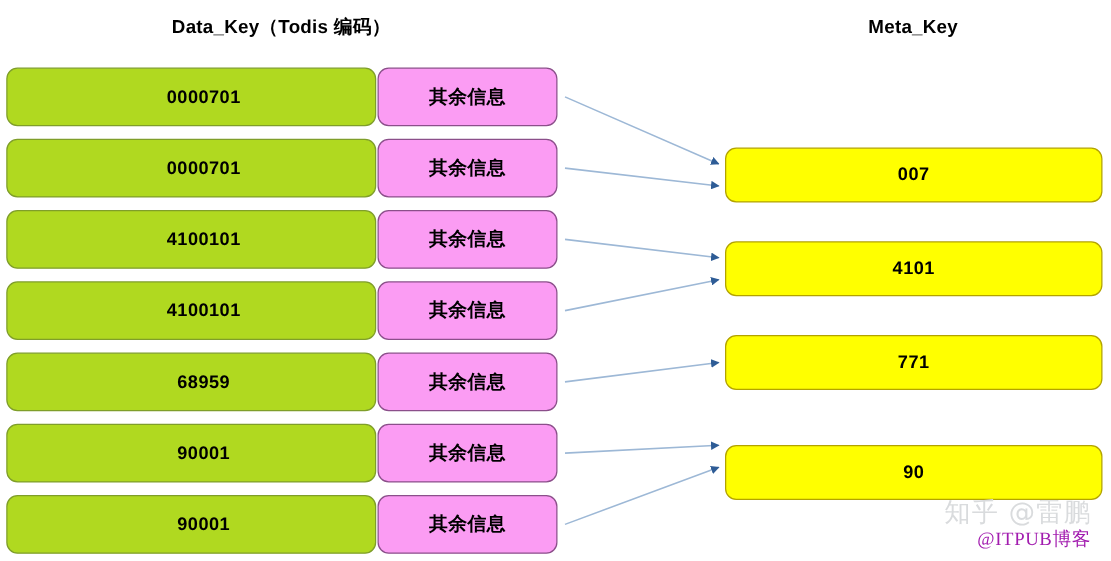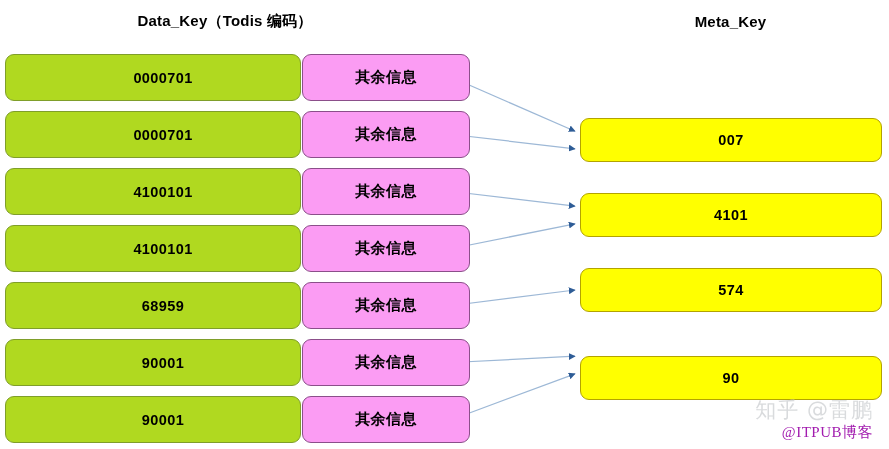--- a/index.html
+++ b/index.html
@@ -62,21 +62,21 @@
     border: 1.3px solid #7f9e2a;
     left: 5px;
     width: 296px;
     height: 47px;
     padding-left: 20px;
   }
   .node.pink {
     background: #fb9cf3;
     border: 1.3px solid #8b4f8a;
     left: 302px;
-    width: 168px;
+    width: 144px;
     height: 47px;
     font-family: "DejaVu Sans", "Liberation Sans", sans-serif;
     font-size: 15px;
   }
   .node.yellow {
     background: #ffff00;
     border: 1.3px solid #b3a300;
     left: 580px;
     width: 302px;
     height: 44px;
@@ -152,21 +152,21 @@
       <div class="node green" style="top: 225px;">4100101</div>
       <div class="node pink" style="top: 225px;">其余信息</div>
       <div class="node green" style="top: 282px;">68959</div>
       <div class="node pink" style="top: 282px;">其余信息</div>
       <div class="node green" style="top: 339px;">90001</div>
       <div class="node pink" style="top: 339px;">其余信息</div>
       <div class="node green" style="top: 396px;">90001</div>
       <div class="node pink" style="top: 396px;">其余信息</div>
       <div class="node yellow" style="top: 118px;">007</div>
       <div class="node yellow" style="top: 193px;">4101</div>
-      <div class="node yellow" style="top: 268px;">574</div>
+      <div class="node yellow" style="top: 268px;">771</div>
       <div class="node yellow" style="top: 356px;">90</div>
     </div>
 
   <div id="watermark">
     <div class="wm-main">知乎 @雷鹏</div>
     <div class="wm-sub">@ITPUB博客</div>
   </div>
 
 </div>
 

